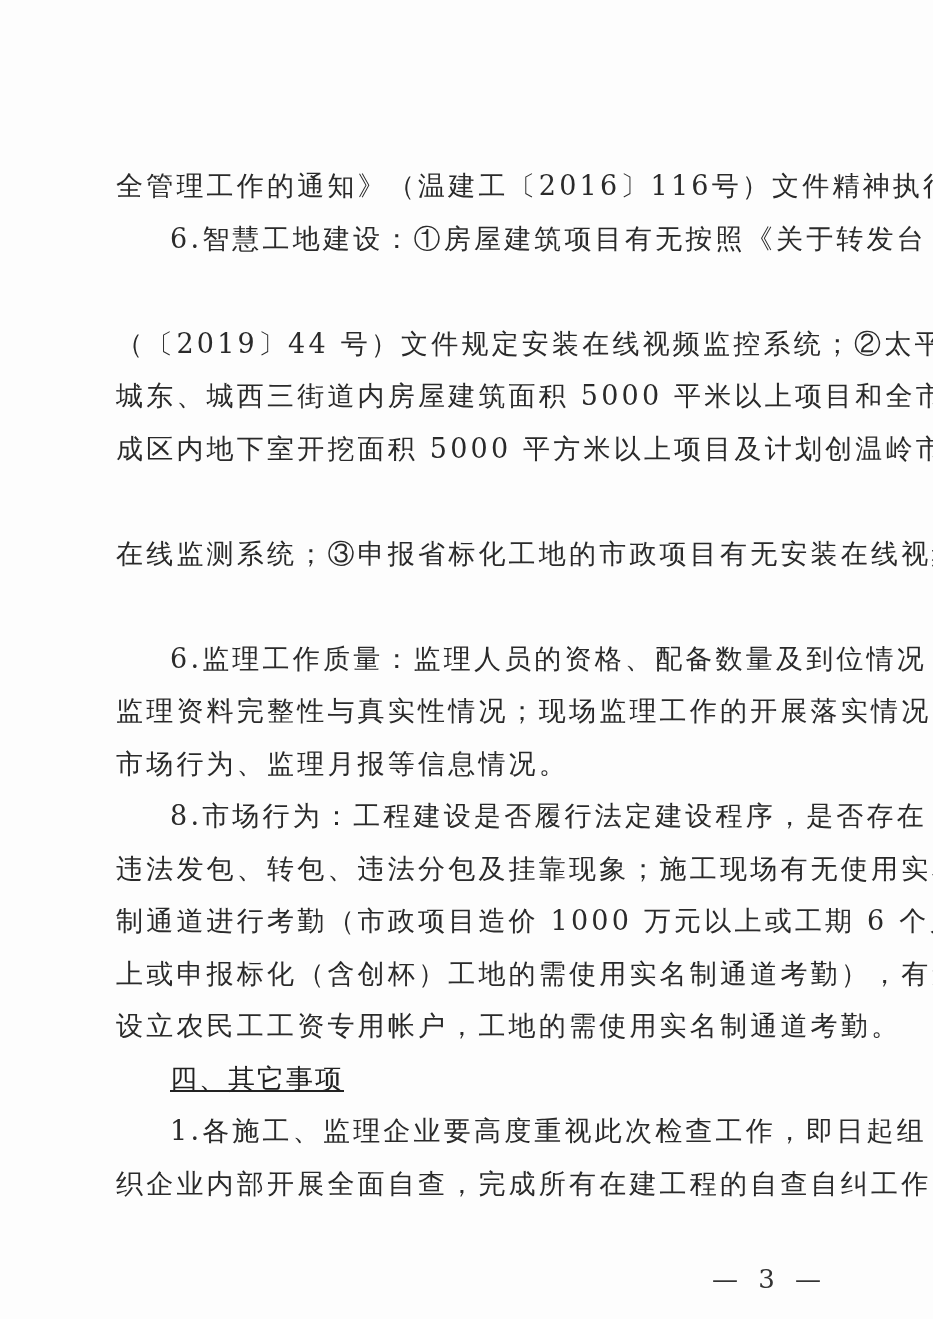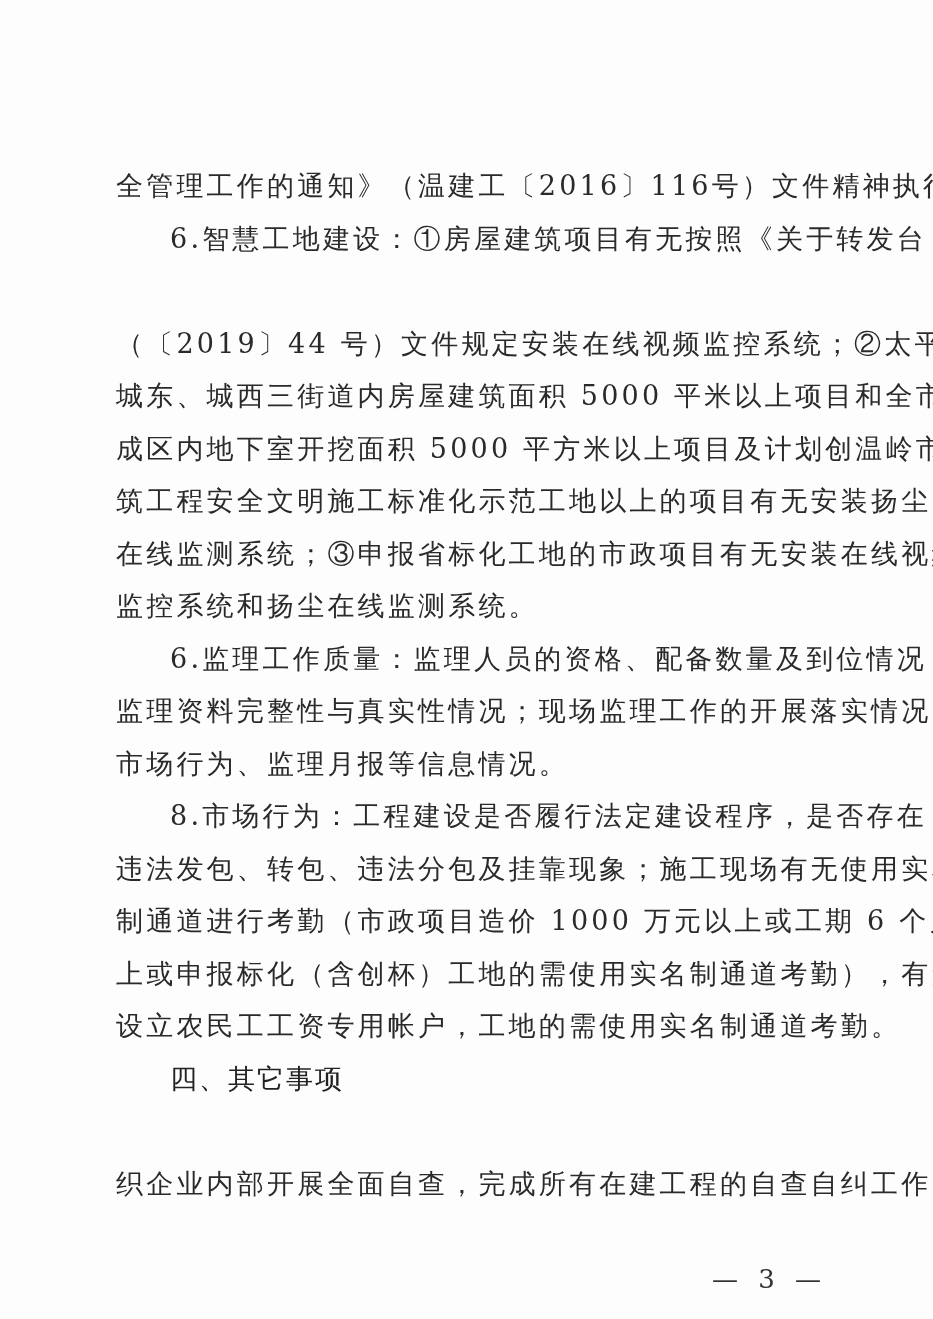--- a/index.html
+++ b/index.html
@@ -43,20 +43,21 @@
     .heading {
       position: absolute;
       left: 170px;
       font-size: 27px;
       line-height: 40px;
       height: 40px;
       letter-spacing: 2px;
       font-family: "DejaVu Sans", "Liberation Sans", sans-serif;
       font-weight: normal;
       color: #222;
+      text-decoration: underline;
     }
     .page-number {
       position: absolute;
       left: 712px;
       top: 1163px;
       font-size: 26px;
       line-height: 34px;
       letter-spacing: 6px;
       color: #333;
     }
@@ -65,32 +66,31 @@
 <body>
 
 <div class="page">
 
   <div class="line last" style="top:166px">全管理工作的通知》（温建工〔2016〕116号）文件精神执行。</div>
 
   <div class="line indent" style="top:219px">6.智慧工地建设：①房屋建筑项目有无按照《关于转发台</div>
   <div class="line" style="top:324px">（〔2019〕44 号）文件规定安装在线视频监控系统；②太平、</div>
   <div class="line" style="top:376px">城东、城西三街道内房屋建筑面积 5000 平米以上项目和全市建</div>
   <div class="line" style="top:429px">成区内地下室开挖面积 5000 平方米以上项目及计划创温岭市建</div>
-  <div class="line" style="top:481px">筑工程安全文明施工标准化示范工地以上的项目有无安装扬尘</div>
   <div class="line" style="top:534px">在线监测系统；③申报省标化工地的市政项目有无安装在线视频</div>
-  <div class="line last" style="top:586px">监控系统和扬尘在线监测系统。</div>
 
   <div class="line indent" style="top:639px">6.监理工作质量：监理人员的资格、配备数量及到位情况；</div>
   <div class="line" style="top:691px">监理资料完整性与真实性情况；现场监理工作的开展落实情况；</div>
   <div class="line last" style="top:744px">市场行为、监理月报等信息情况。</div>
 
   <div class="line indent" style="top:796px">8.市场行为：工程建设是否履行法定建设程序，是否存在</div>
   <div class="line" style="top:849px">违法发包、转包、违法分包及挂靠现象；施工现场有无使用实名</div>
   <div class="line" style="top:901px">制通道进行考勤（市政项目造价 1000 万元以上或工期 6 个月以</div>
   <div class="line" style="top:954px">上或申报标化（含创杯）工地的需使用实名制通道考勤），有无</div>
   <div class="line last" style="top:1006px">设立农民工工资专用帐户，工地的需使用实名制通道考勤。</div>
 
   <div class="heading" style="top:1059px">四、其它事项</div>
 
+  <div class="line indent" style="top:1111px">1.各施工、监理企业要高度重视此次检查工作，即日起组</div>
   <div class="line" style="top:1164px">织企业内部开展全面自查，完成所有在建工程的自查自纠工作，</div>
 
   <div class="page-number" style="top:1262px">— 3 —</div>
 </div>
 
 </body></html>

